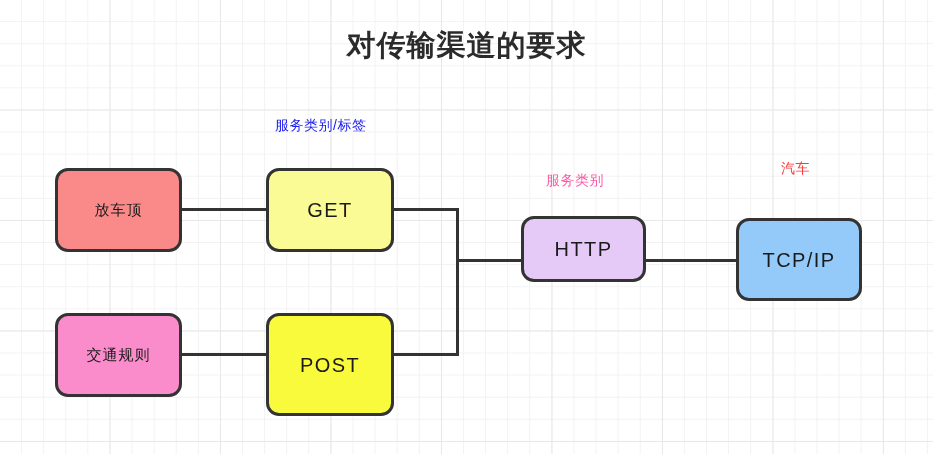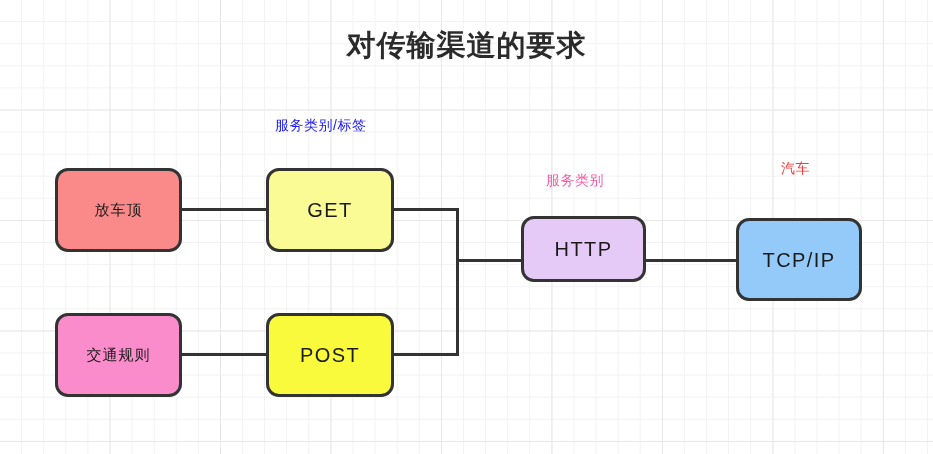--- a/index.html
+++ b/index.html
@@ -54,21 +54,21 @@
     color: #1a1a1a;
     text-align: center;
     line-height: 1.2;
   }
   .node-cn { font-size: 15px; letter-spacing: 1px; }
   .node-en { font-size: 20px; letter-spacing: 1.4px; }
 
   #node-roof  { left: 55px;  top: 168px; width: 127px; height: 84px; background: #fa8a8a; }
   #node-cabin { left: 55px;  top: 313px; width: 127px; height: 84px; background: #fb8ccc; }
   #node-get   { left: 266px; top: 168px; width: 128px; height: 84px; background: #fbfb95; }
-  #node-post  { left: 266px; top: 313px; width: 128px; height: 84px; background: #fafa3c; text-align: center; }
+  #node-post  { left: 266px; top: 313px; width: 128px; height: 103px; background: #fafa3c; text-align: center; }
   #node-http  { left: 521px; top: 216px; width: 125px; height: 66px; background: #e5caf8; }
   #node-tcpip { left: 736px; top: 218px; width: 126px; height: 83px; background: #93caf9; }
 
   .edge {
     position: absolute;
     background: #333333;
   }
   .edge-h { height: 3px; }
   .edge-v { width: 3px; }
 

